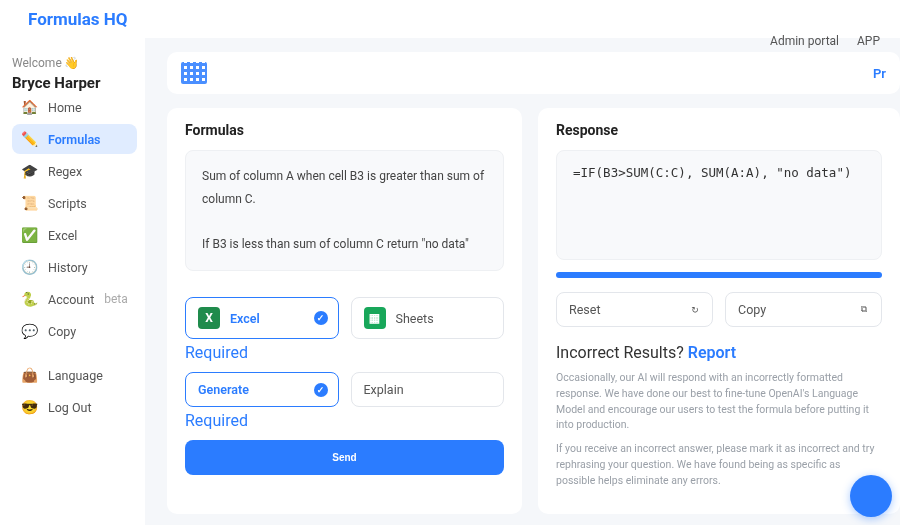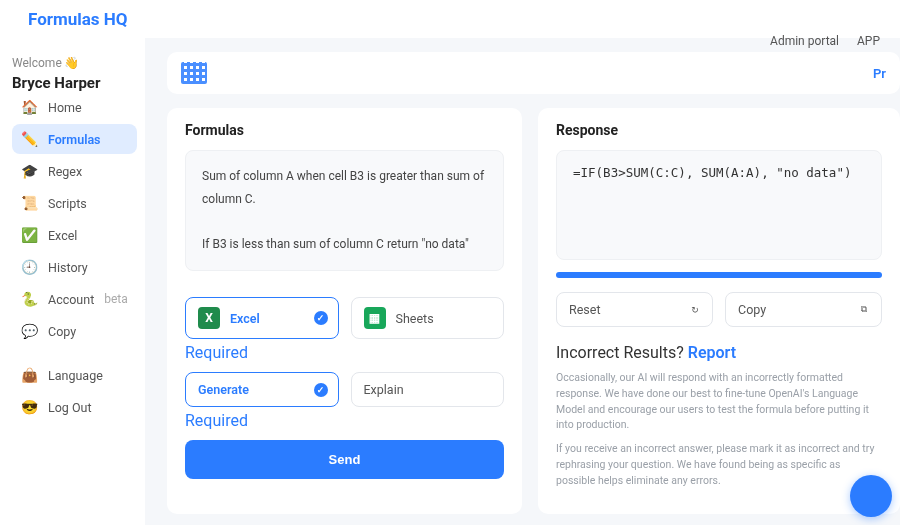--- a/index.html
+++ b/index.html
@@ -129,21 +129,21 @@
     }
     .opt-excel { background: #1f8b4c; }
     .opt-sheets { background: #18a75a; }
     .required-label { font-size: 16px; color: #2b7cff; margin-bottom: 10px; }
 
     .send-btn {
       width: 100%;
       background: #2b7cff;
       color: #fff;
       font-weight: 600;
-      font-size: 13px;
+      font-size: 10px;
       padding: 12px;
       border: none;
       border-radius: 8px;
       cursor: pointer;
     }
 
     .response-box {
       background: #f8f9fb;
       border: 1px solid #eef0f3;
       border-radius: 8px;

